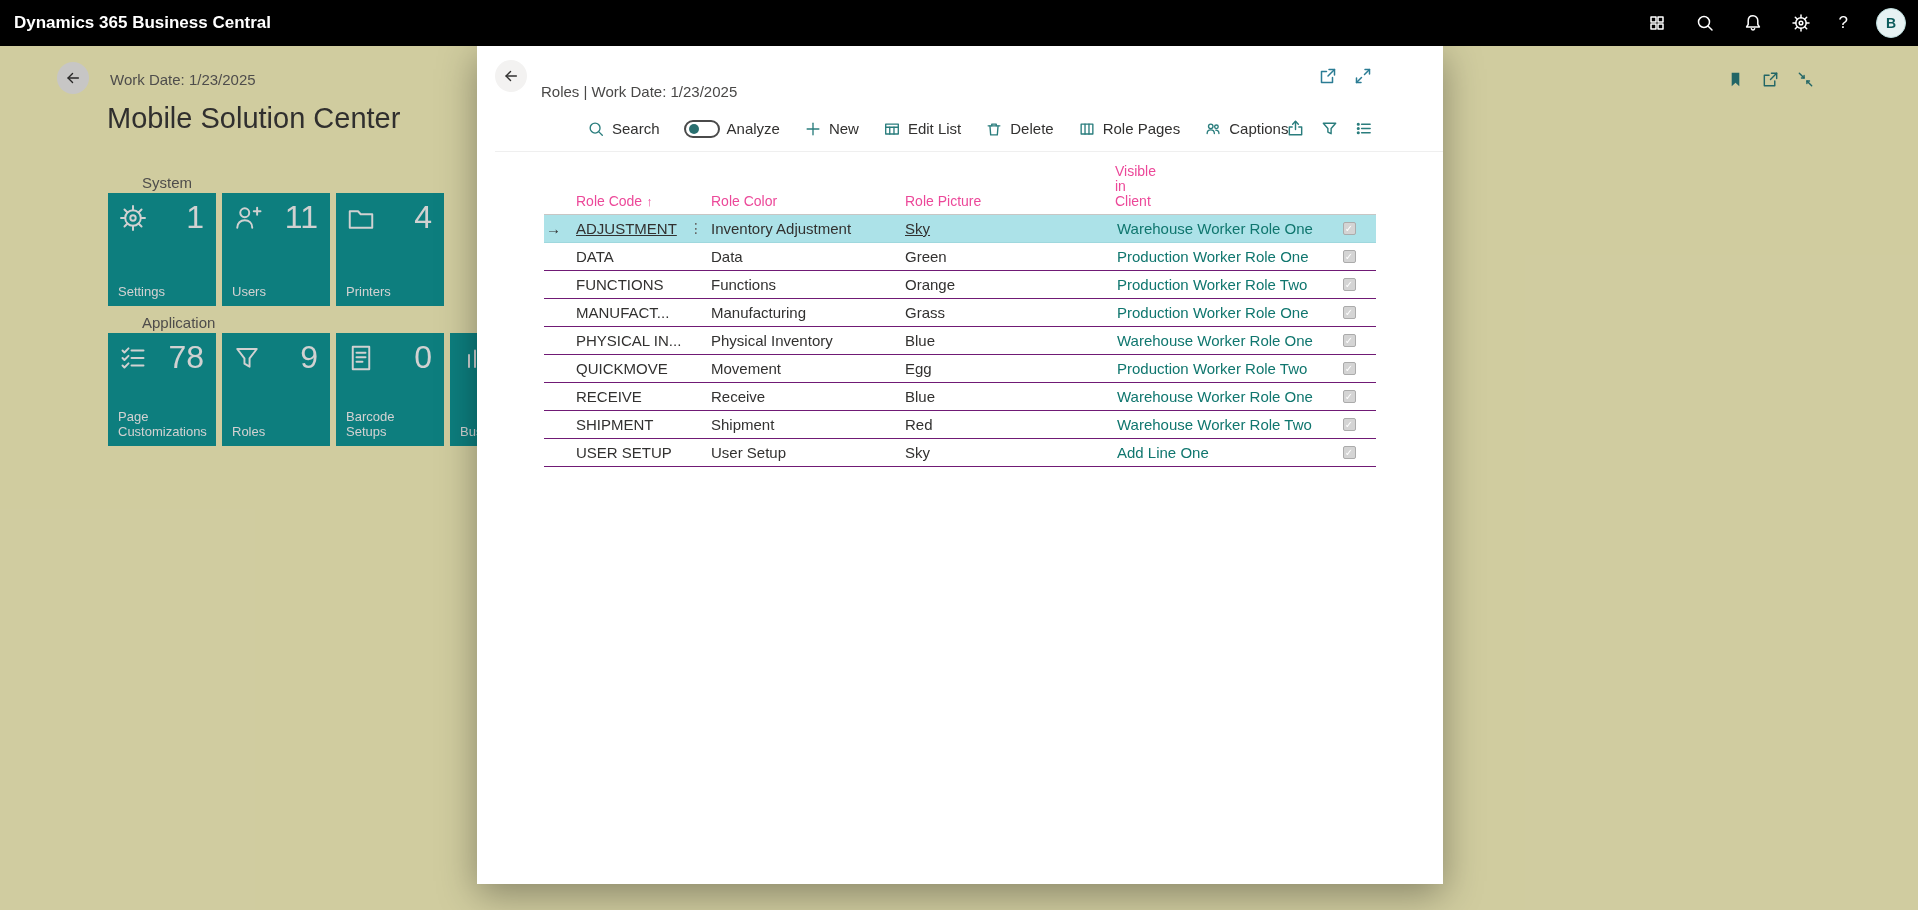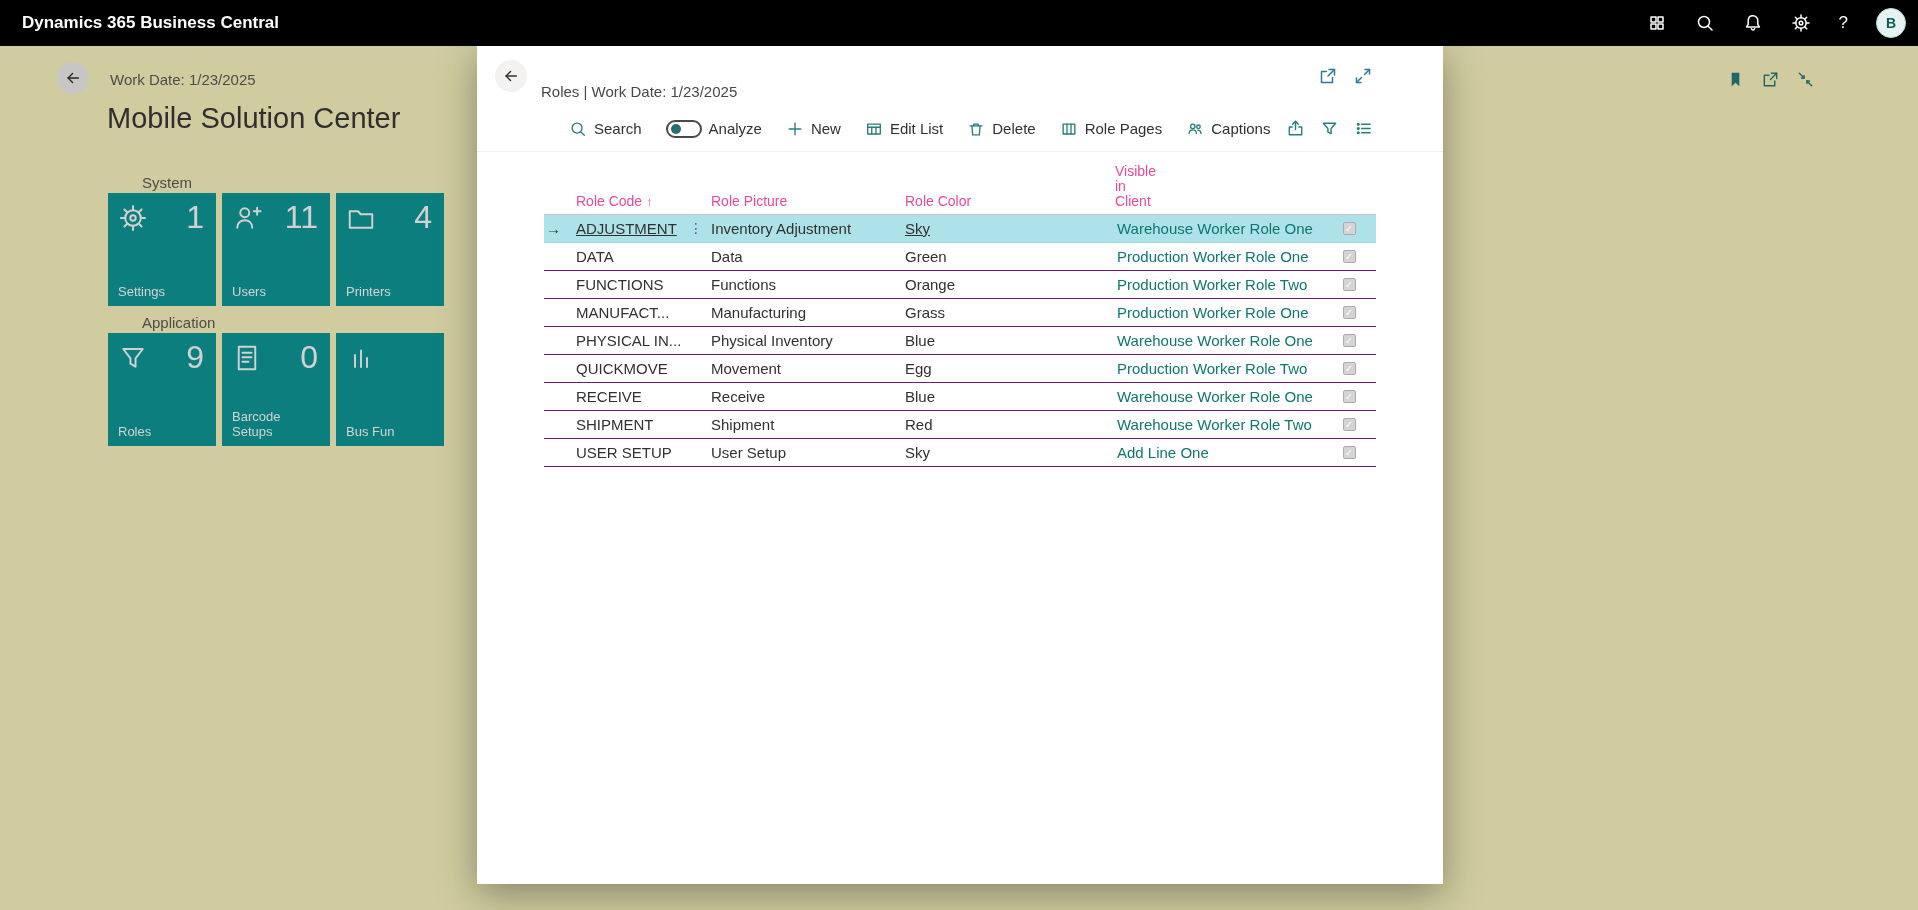--- a/index.html
+++ b/index.html
@@ -4,21 +4,21 @@
 <style>
   * { margin:0; padding:0; box-sizing:border-box; }
   html,body { width:1918px; height:910px; overflow:hidden;
     font-family:"Liberation Sans","DejaVu Sans",sans-serif; background:#fff; }
 
   .svgi { fill:none; stroke:currentColor; stroke-width:1.5; stroke-linecap:round; stroke-linejoin:round; display:block; }
 
   
   .topbar { position:absolute; left:0; top:0; width:1918px; height:46px; background:#000; z-index:50;
     display:flex; align-items:center; }
-  .tb-title { color:#fff; font-size:17px; font-weight:700; padding-left:22px; cursor:pointer; }
+  .tb-title { color:#fff; font-size:17px; font-weight:700; padding-left:14px; cursor:pointer; }
   .tb-icons { position:absolute; right:12px; top:0; height:46px; display:flex; align-items:center; gap:28px; color:#fff; }
   .tbi { width:20px; height:20px; cursor:pointer; color:#fff; }
   .tb-help { font-size:17px; width:auto; line-height:20px; }
   .avatar { width:30px; height:30px; border-radius:50%; background:#e7f2f3; color:#0d5c5c;
     display:flex; align-items:center; justify-content:center; font-size:14px; font-weight:700;
     border:1px solid #bcdcdc; cursor:pointer; }
 
   
   .page { position:absolute; left:0; top:46px; width:1918px; height:864px; background:#fef9c3; z-index:1; }
   .back-btn { position:absolute; width:32px; height:32px; border-radius:50%; background:#f3f2f1; color:#323130;
@@ -45,21 +45,21 @@
   
   .modal { position:absolute; left:477px; top:46px; width:966px; height:838px; background:#fff; z-index:40;
     box-shadow:0 10px 36px rgba(0,0,0,0.35); }
   .mheader { position:relative; height:60px; }
   .mheader .back-btn { left:18px; top:14px; }
   .mtitle { position:absolute; left:64px; top:16px; line-height:60px; font-size:15px; color:#494847; }
   .mheader-icons { position:absolute; right:70px; top:20px; display:flex; gap:15px; color:#2b7c94; }
   .mheader-icons .mi { width:20px; height:20px; cursor:pointer; }
 
   .toolbar { position:relative; height:46px; display:flex; align-items:center; gap:24px; padding-left:92px;
-    border-bottom:1px solid #efefef; }
+    border-bottom:1px solid #efefef;margin-left:18px; }
   .titem { display:flex; align-items:center; gap:7px; cursor:pointer; }
   .titem .ticon { width:18px; height:18px; color:#2a7d7d; }
   .titem .tlabel { font-size:15px; color:#323130; white-space:nowrap; }
   .toggle { width:36px; height:18px; border:2px solid #4a4a4a; border-radius:10px; position:relative; cursor:pointer; background:#fff; }
   .toggle .knob { position:absolute; left:3px; top:2px; width:10px; height:10px; border-radius:50%; background:#2a6f6f; }
   .toolbar-right { position:absolute; right:70px; top:13px; display:flex; gap:15px; color:#2a7d7d; }
   .toolbar-right .ticon { width:19px; height:19px; cursor:pointer; }
 
   
   .tablewrap { position:absolute; left:67px; top:118px; width:832px; }
@@ -164,20 +164,34 @@
       <span class="tile-count">4</span>
       <span class="tile-label">Printers</span>
     </div>
   </div>
 
   <div class="sec-label sec2">Application</div>
   <div class="tile-row tiles2">
     <div class="tile">
       <span class="tile-icon">
         <svg class="svgi" viewBox="0 0 20 20">
+            <path d="M3 5 l1.3 1.3 L7 3.6"></path>
+            <line x1="9" y1="5" x2="17" y2="5"></line>
+            <path d="M3 10 l1.3 1.3 L7 8.6"></path>
+            <line x1="9" y1="10" x2="17" y2="10"></line>
+            <path d="M3 15 l1.3 1.3 L7 13.6"></path>
+            <line x1="9" y1="15" x2="17" y2="15"></line>
+          </svg>
+      </span>
+      <span class="tile-count">78</span>
+      <span class="tile-label">Page Customizations</span>
+    </div>
+    <div class="tile">
+      <span class="tile-icon">
+        <svg class="svgi" viewBox="0 0 20 20">
             <path d="M3.5 4 h13 l-4.8 6.2 v5.6 l-3.4 -2 v-3.6 Z"></path>
           </svg>
       </span>
       <span class="tile-count">9</span>
       <span class="tile-label">Roles</span>
     </div>
     <div class="tile">
       <span class="tile-icon">
         <svg class="svgi" viewBox="0 0 20 20">
             <rect x="4.5" y="2.5" width="11" height="15"></rect>
@@ -349,22 +363,22 @@
     </div>
   </div>
 
   <div class="tablewrap">
     <div class="ghead">
       <div class="gh"></div>
       <div class="gh">
           <span>Role Code</span>
           <span class="sort">↑</span>
         </div>
+      <div class="gh">Role Color</div>
       <div class="gh">Role Picture</div>
-      <div class="gh">Role Color</div>
       <div class="gh vis">
         <div>Visible</div>
         <div>in</div>
         <div>Client</div>
       </div>
     </div>
 
     <div class="grow sel">
       <div class="c arrowc"><span>→</span></div>
       <div class="c codec"><span class="codetext">ADJUSTMENT</span><span class="rowmenu">⋮</span></div>

